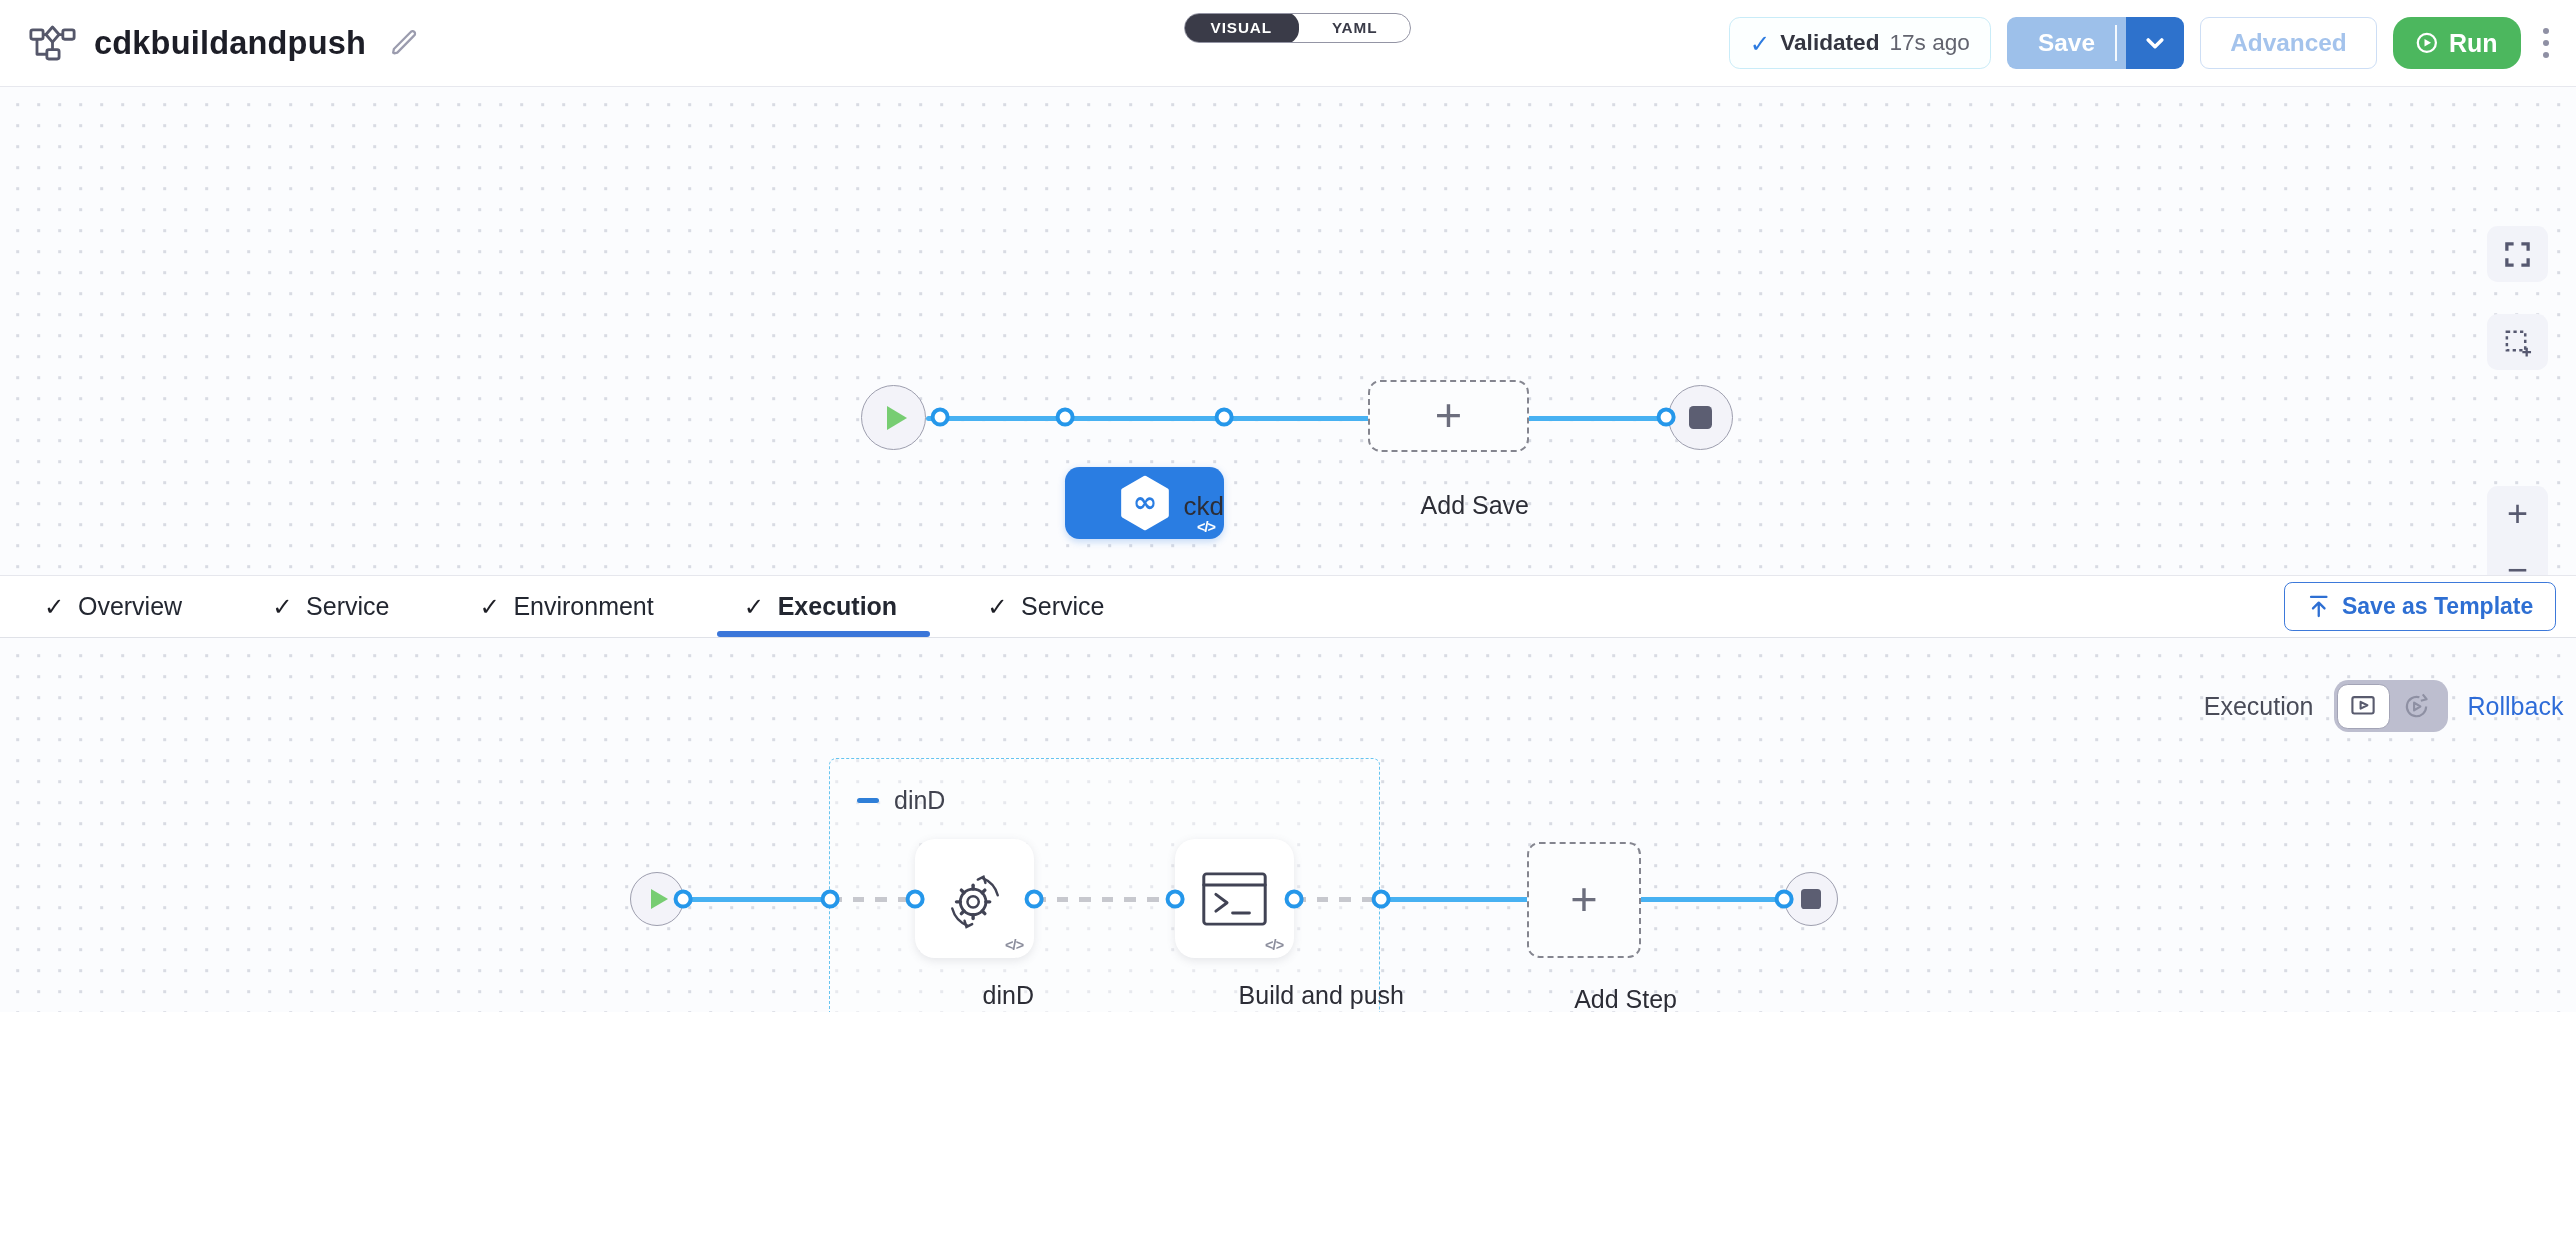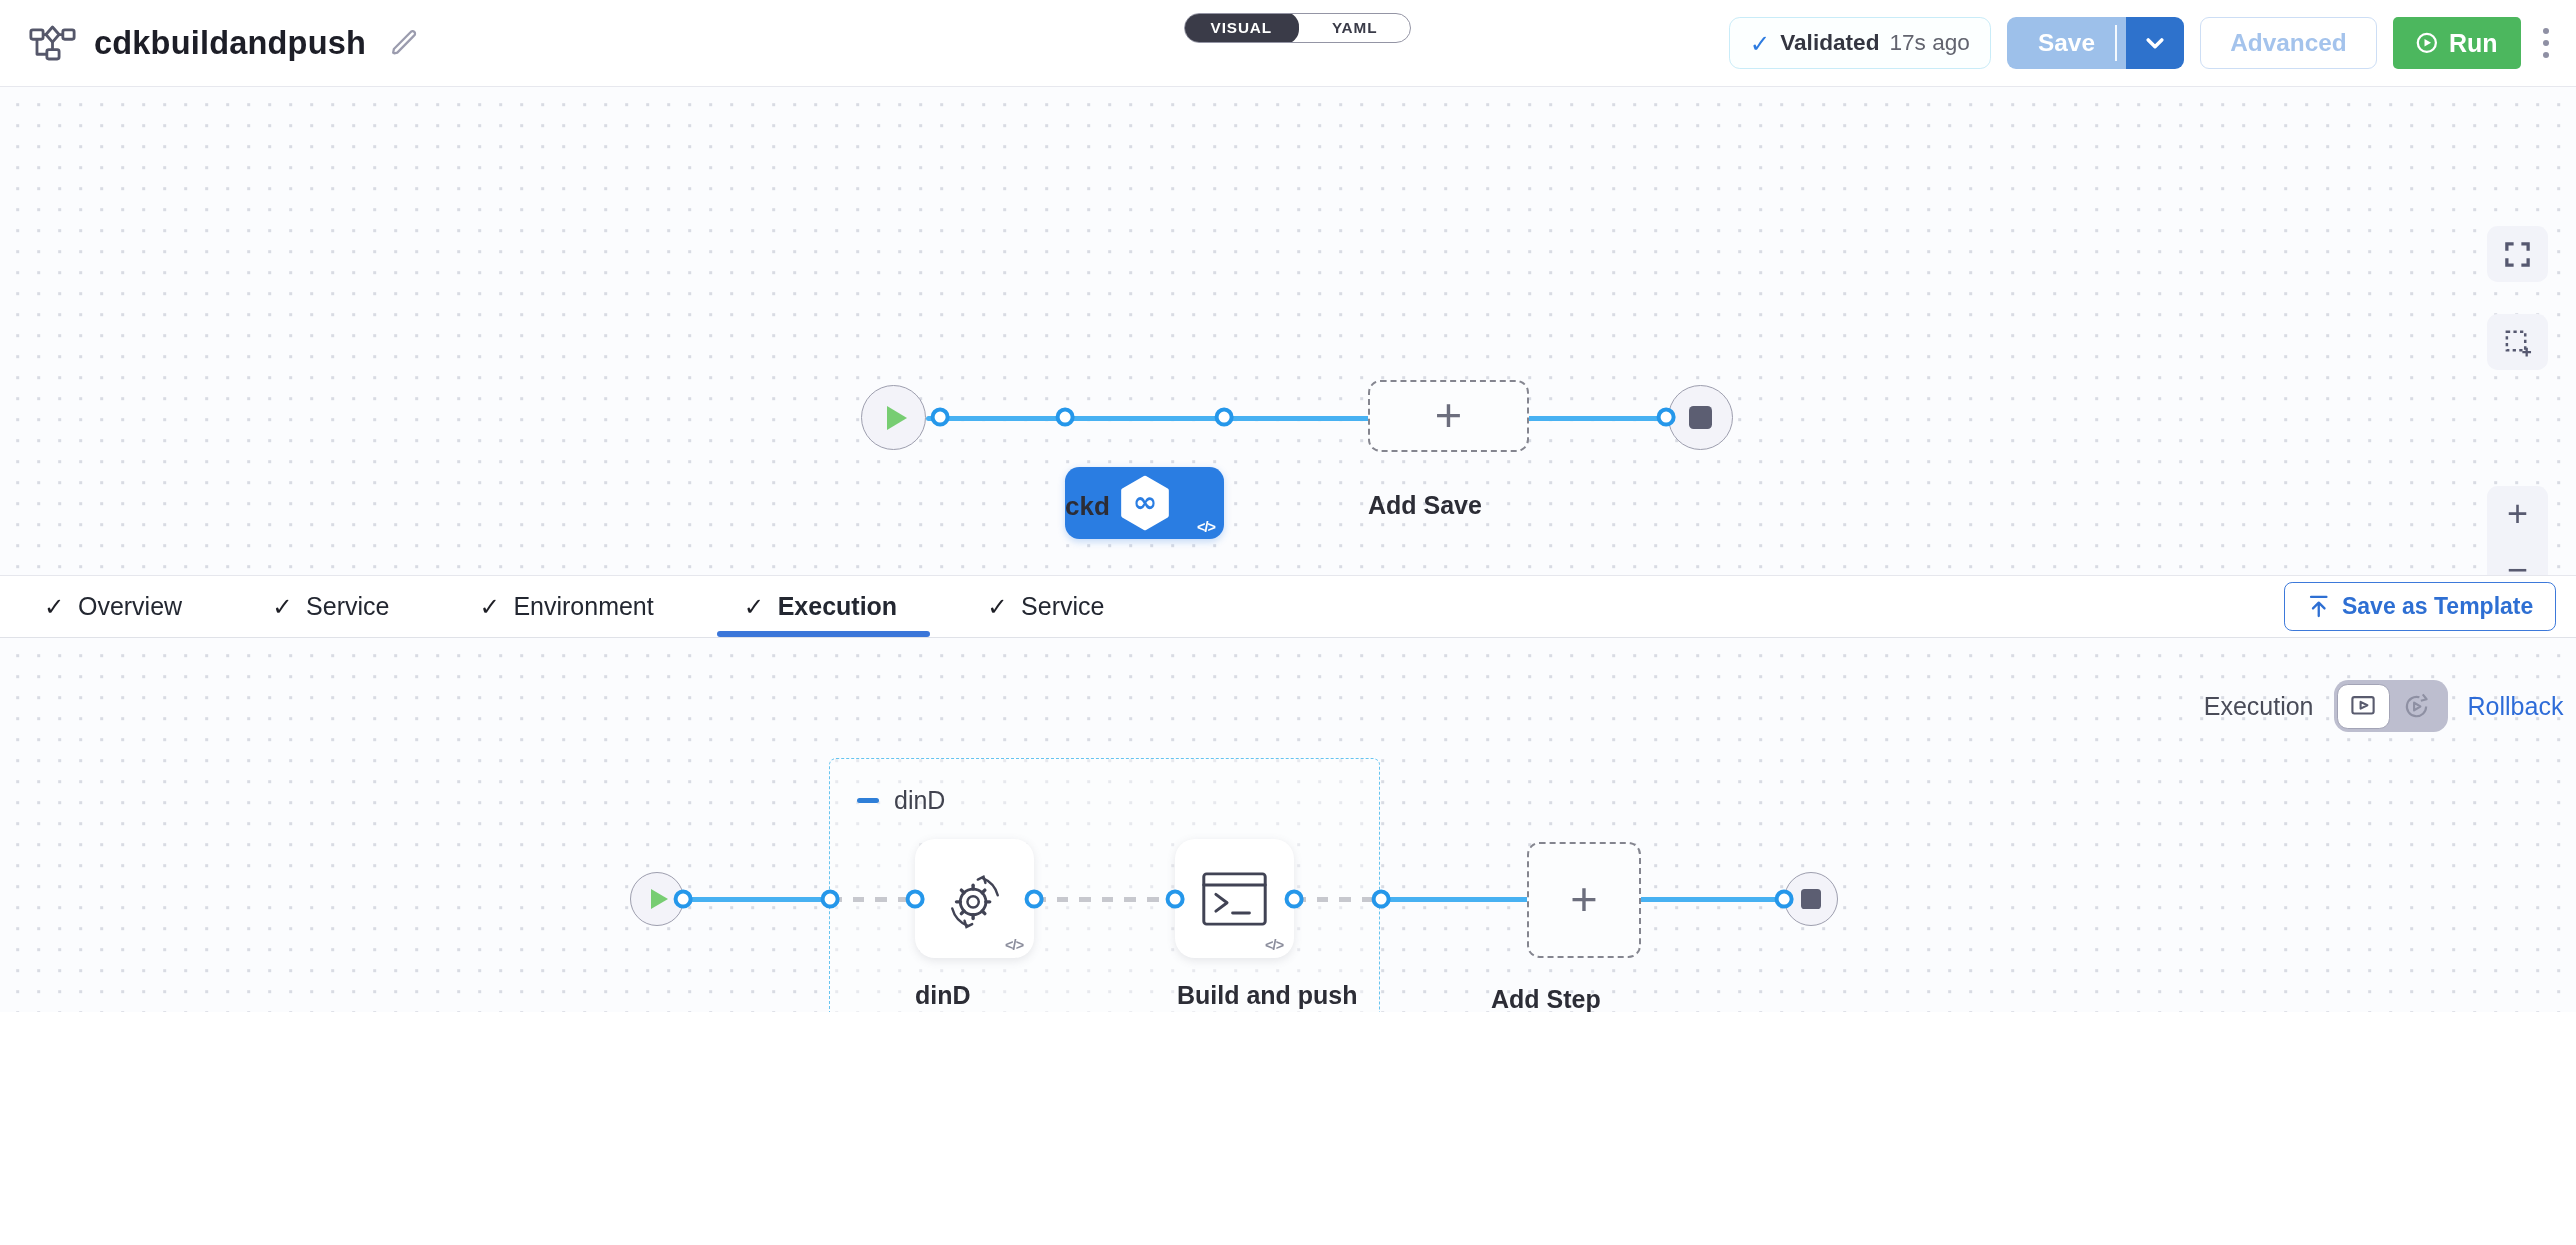--- a/index.html
+++ b/index.html
@@ -20,42 +20,42 @@
   .hdr-right{position:absolute;right:21.7px;top:17px;height:52px;display:flex;align-items:center;gap:16.2px;}
   .validated{display:flex;align-items:center;gap:10px;height:52px;padding:0 20px;border:1.8px solid #c9ecf8;border-radius:10.8px;background:#fcffff;box-sizing:border-box;cursor:pointer;}
   .validated .vcheck{font-size:24.4px;font-weight:bold;color:#2d7be0;}
   .validated .vlabel{font-size:22.6px;font-weight:bold;color:#343641;}
   .validated .vtime{font-size:22.6px;color:#62646f;}
   .save-split{display:flex;height:52px;border-radius:9px;overflow:hidden;position:relative;}
   .save-main{background:#9dc0ea;color:#fff;font-size:24.4px;font-weight:bold;display:flex;align-items:center;padding:0 31px;cursor:pointer;}
   .save-div{position:absolute;left:108px;top:8.1px;width:1.8px;height:36px;background:#fff;opacity:.9;}
   .save-chevron{width:58px;background:#2e72cc;display:flex;align-items:center;justify-content:center;cursor:pointer;}
   .discard-btn{height:52px;padding:0 29px;border:1.8px solid #cddef5;border-radius:9px;background:#fff;color:#a4c3ec;font-size:24.4px;font-weight:bold;display:flex;align-items:center;box-sizing:border-box;cursor:pointer;}
-  .run-btn{height:52px;padding:0 23.5px;border-radius:5px;background:#4cb75e;color:#fff;font-size:25px;font-weight:bold;display:flex;align-items:center;gap:10.8px;cursor:pointer;}
+  .run-btn{height:52px;padding:0 23.5px;border-radius:18px;background:#4cb75e;color:#fff;font-size:25px;font-weight:bold;display:flex;align-items:center;gap:10.8px;cursor:pointer;}
   .dots-menu{display:flex;flex-direction:column;gap:5.4px;padding:5.4px;cursor:pointer;}
   .dots-menu i{width:6.3px;height:6.3px;border-radius:50%;background:#8f90a4;}
 
   
   .canvas{position:absolute;left:0;width:2576px;background-color:#fbfcfe;background-image:radial-gradient(circle,#d8dbe3 1.5px,transparent 1.7px);background-size:21px 21px;background-position:7.2px 7.2px;}
   .canvas-top{top:87px;height:488px;}
   .canvas-bottom{top:638px;height:607px;}
 
   .line-blue{position:absolute;height:4.5px;background:#47b1f2;border-radius:2.7px;}
   .line-dash{position:absolute;height:4.5px;background:repeating-linear-gradient(90deg,#a2a3ae 0,#a2a3ae 11.7px,transparent 11.7px,transparent 22.6px);}
   .port{position:absolute;width:10.8px;height:10.8px;border:4.5px solid #2597ea;background:#fff;border-radius:50%;transform:translate(-50%,-50%);}
 
   .node-circle{position:absolute;border-radius:50%;background:#f3f3f9;border:1.8px solid #9d9eae;display:flex;align-items:center;justify-content:center;box-sizing:border-box;}
   .play-tri{width:0;height:0;border-style:solid;border-color:transparent;border-left-color:#77cd72;}
   .stop-sq{background:#5c5e72;border-radius:4.5px;}
 
   .stage-node{position:absolute;left:1065px;top:380px;width:159px;height:72px;background:#2a7de2;border-radius:14.4px;display:flex;align-items:center;justify-content:center;cursor:pointer;box-shadow:0 2.7px 7.2px rgba(42,125,226,.25);}
   .stage-code{position:absolute;right:9px;bottom:3.6px;color:#fff;font-size:14.4px;font-weight:bold;letter-spacing:-0.9px;}
   .dashed-add{position:absolute;border:2.7px dashed #84858f;border-radius:12.6px;background:#fcfdfe;display:flex;align-items:center;justify-content:center;box-sizing:border-box;cursor:pointer;}
   .plus-glyph{font-size:47px;color:#6c6e7d;font-weight:normal;line-height:1;margin-top:-3.6px;}
-  .node-label{position:absolute;text-align:left;font-size:25px;color:#2c2d36;font-weight:bold;}
+  .node-label{position:absolute;text-align:right;font-size:25px;color:#2c2d36;}
 
   .zoom-btn{position:absolute;left:2487px;width:61px;border-radius:10.8px;background:#f2f3f9;display:flex;align-items:center;justify-content:center;cursor:pointer;}
   .zoom-panel{position:absolute;left:2487px;top:399px;width:61px;height:112px;border-radius:10.8px;background:#f2f3f9;display:flex;flex-direction:column;}
   .zoom-panel .zseg{flex:1;display:flex;align-items:center;justify-content:center;font-size:36px;color:#585a70;cursor:pointer;line-height:1;}
 
   
   .tabbar{position:absolute;left:0;top:575px;width:2576px;height:63px;background:#fff;border-top:0.9px solid #e6e7ed;border-bottom:0.9px solid #e0e2e8;display:flex;align-items:center;padding-left:44px;gap:90px;box-sizing:border-box;}
   .tab{position:relative;height:100%;display:flex;align-items:center;gap:13.5px;cursor:pointer;}
   .tab .tcheck{font-size:24.4px;font-weight:bold;color:#1e1f26;}
   .tab .tlabel{font-size:25px;color:#232731;}

